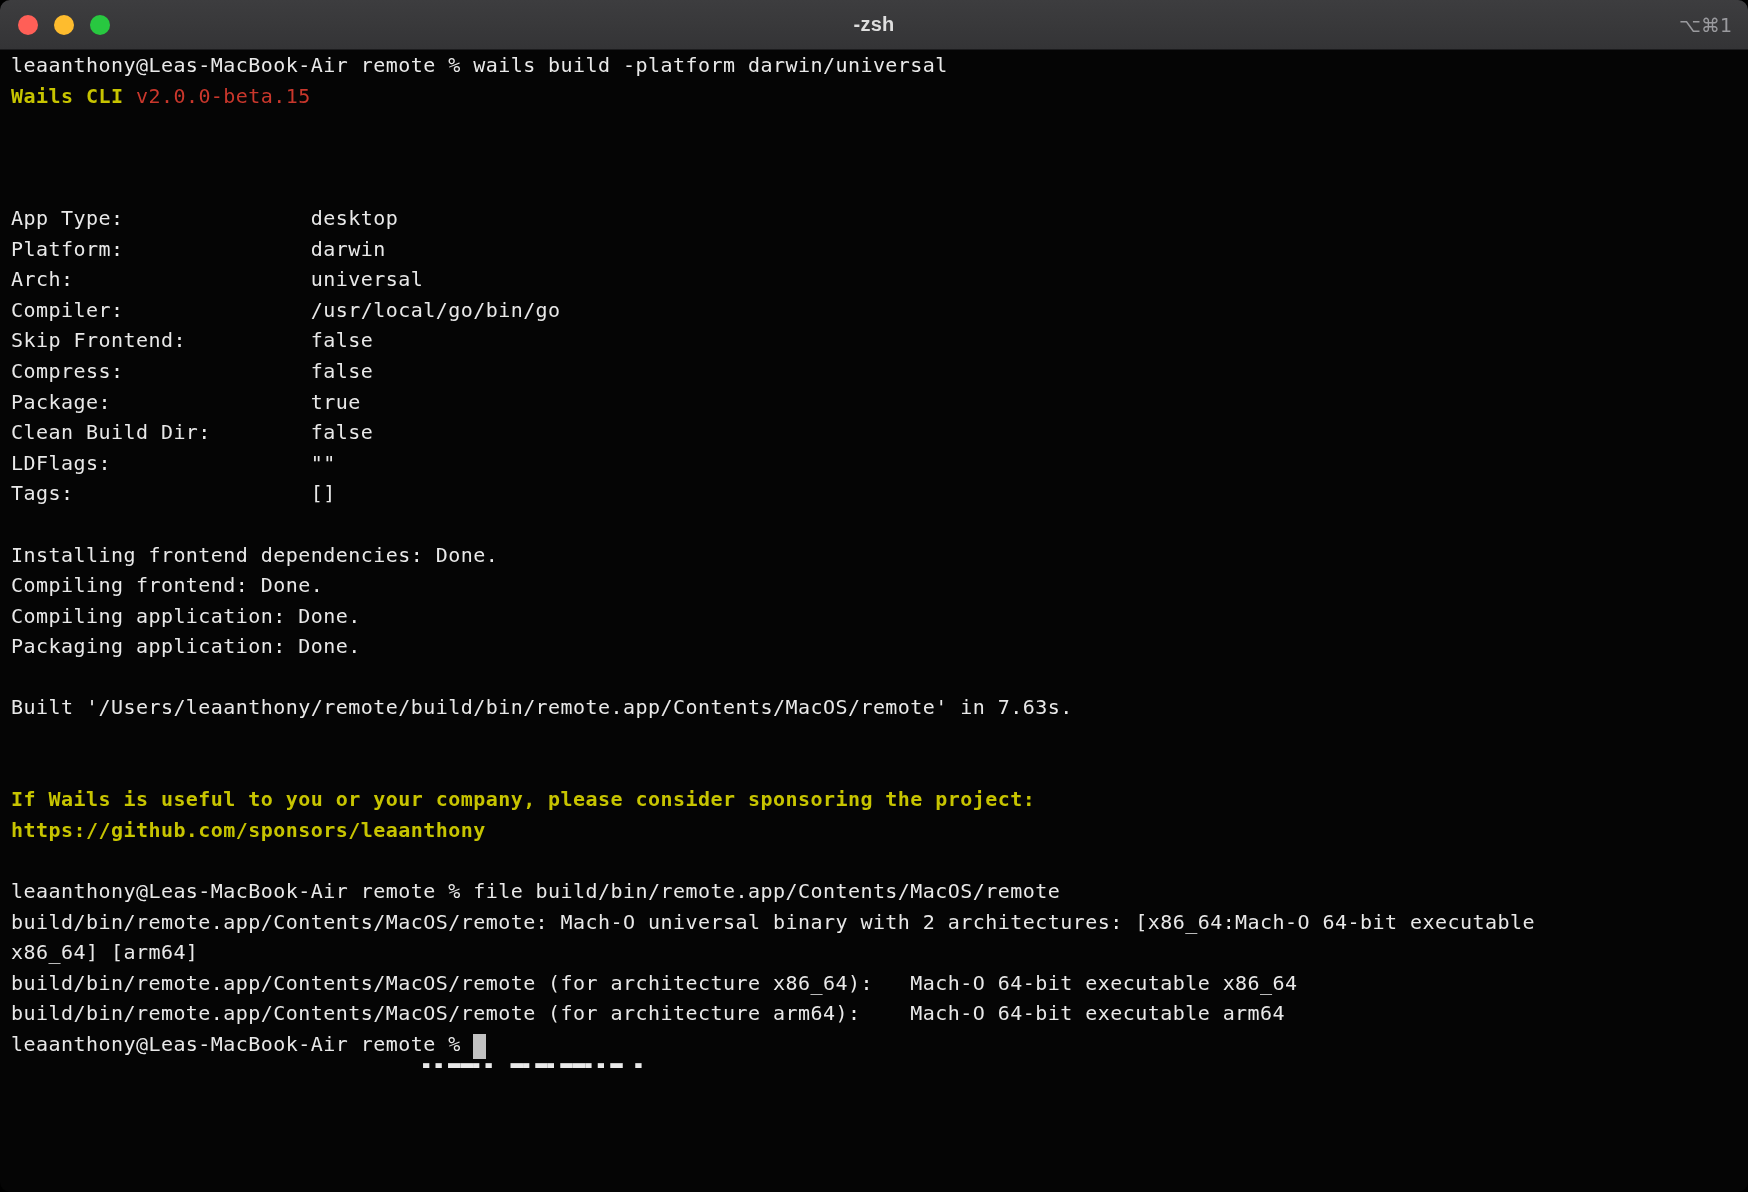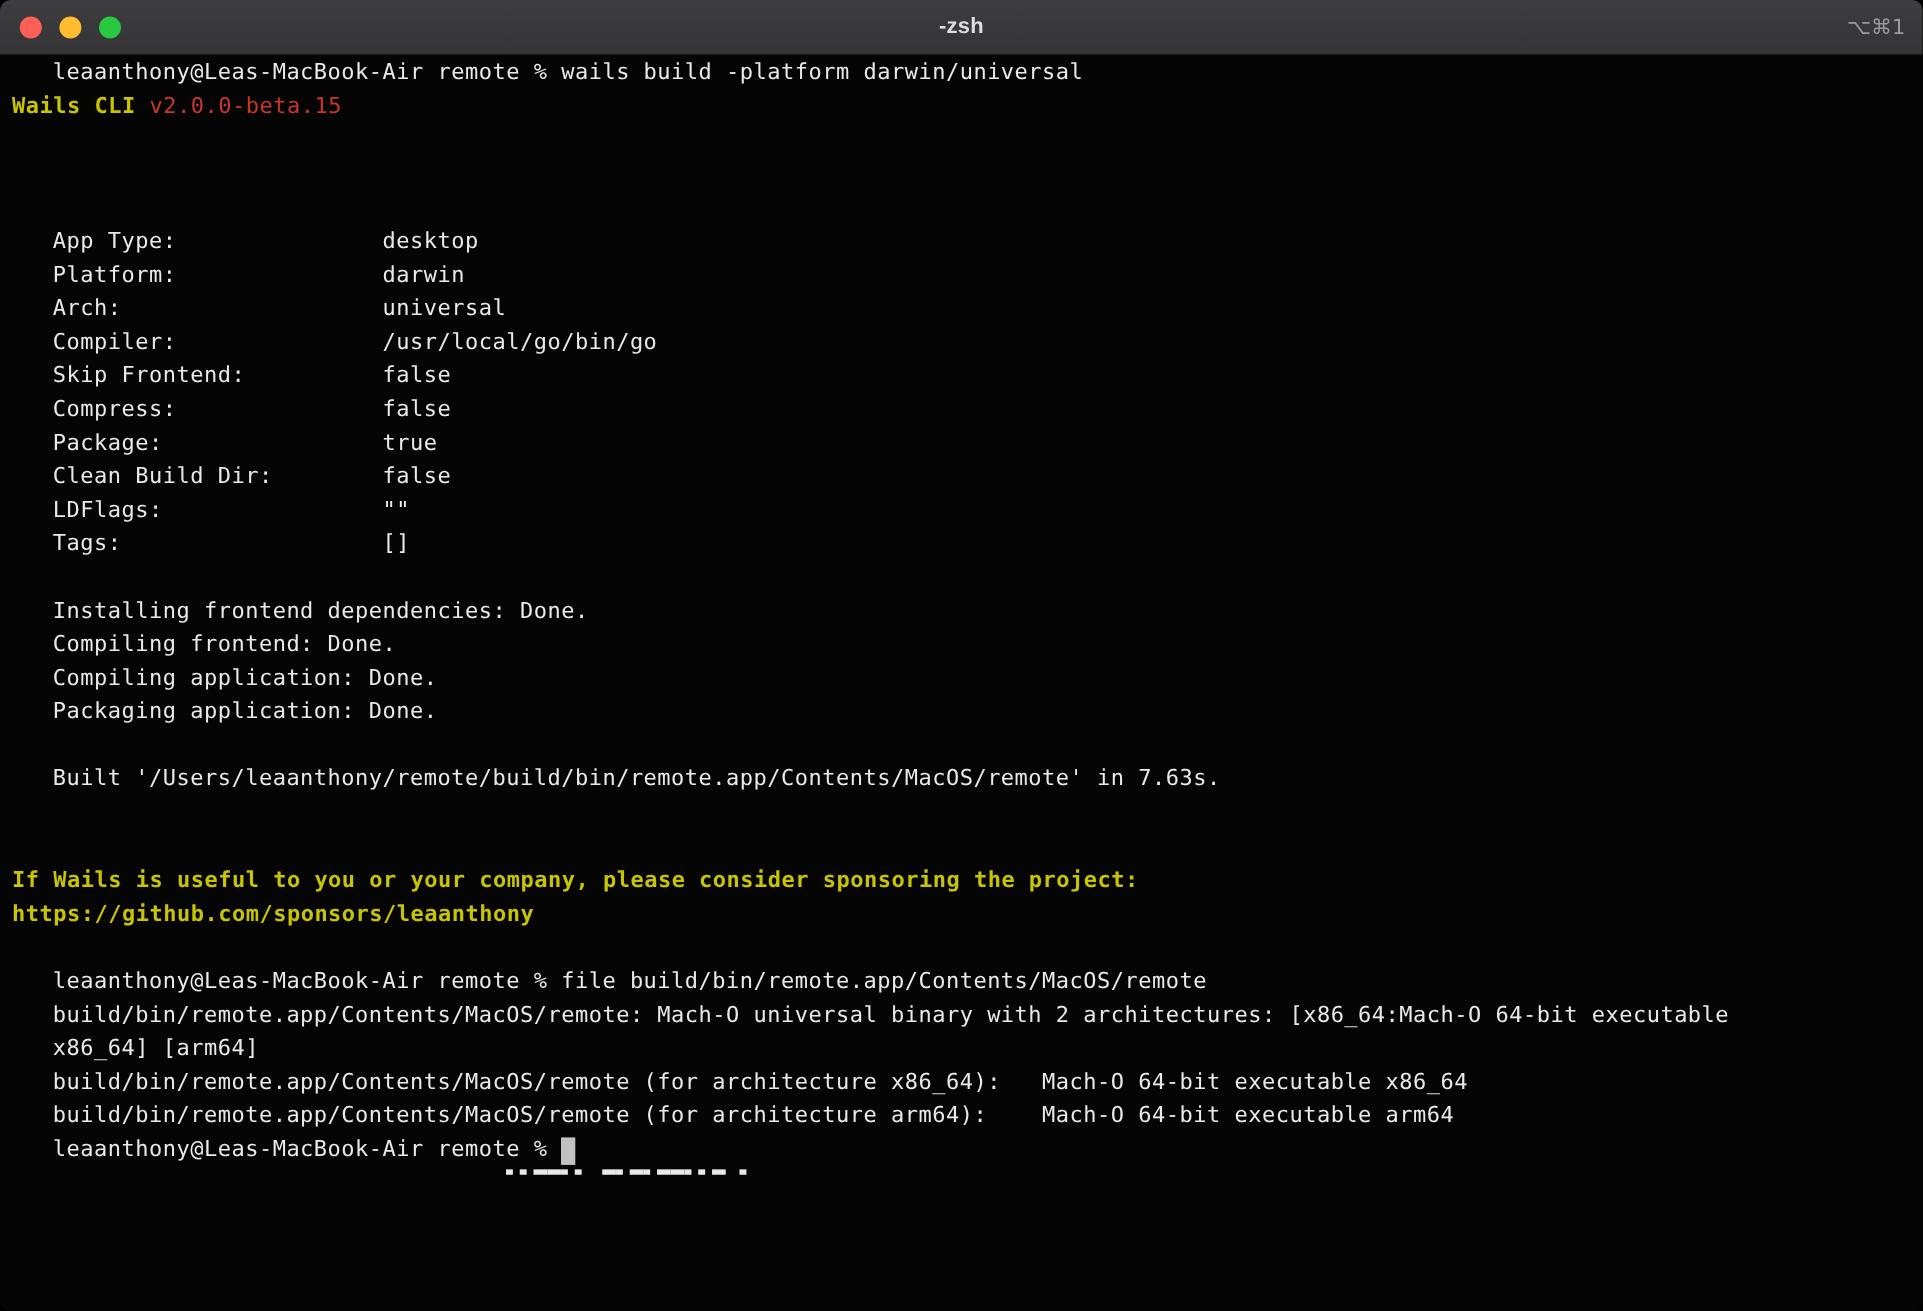--- a/index.html
+++ b/index.html
@@ -51,21 +51,21 @@
     padding: 0 0 0 11px;
     font-size: 20px;
     line-height: 30.6px;
     letter-spacing: 0.45px;
     color: var(--foreground);
     white-space: pre;
     overflow: hidden;
   }
   .line { min-height: 30.6px; }
   .line.clipped { height: 8px; min-height: 0; overflow: hidden; }
-  .c-fg     { color: var(--foreground); margin-left: 37px; }
+  .c-fg     { color: var(--foreground); }
   .c-yellow { color: var(--yellow); font-weight: bold; }
   .c-red    { color: var(--red); }
   .cursor {
     display: inline-block;
     width: 13px; height: 25px;
     background: var(--cursor);
     vertical-align: text-bottom;
     margin-bottom: -3px;
   }
 </style>

